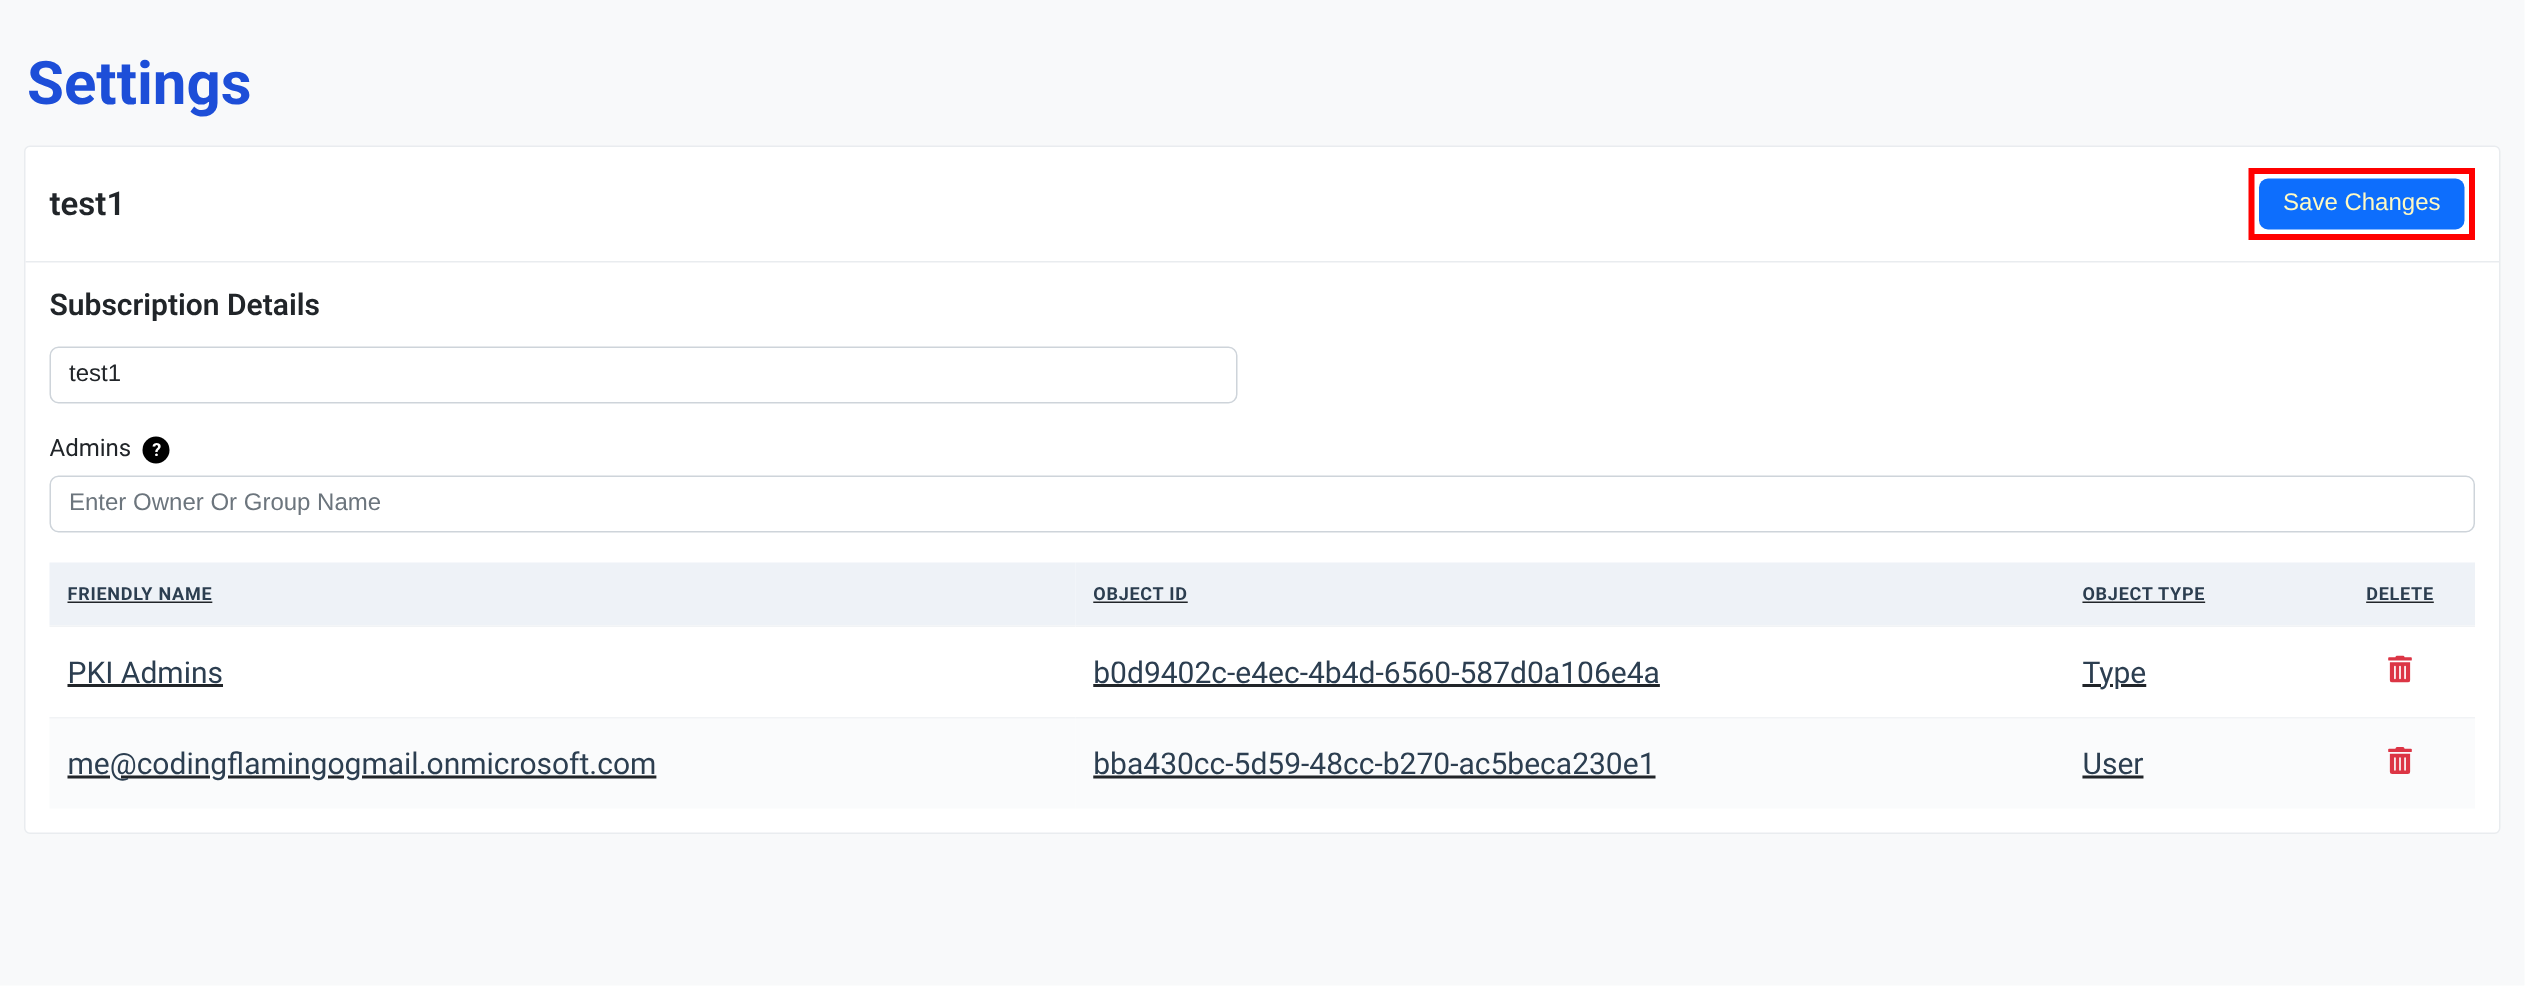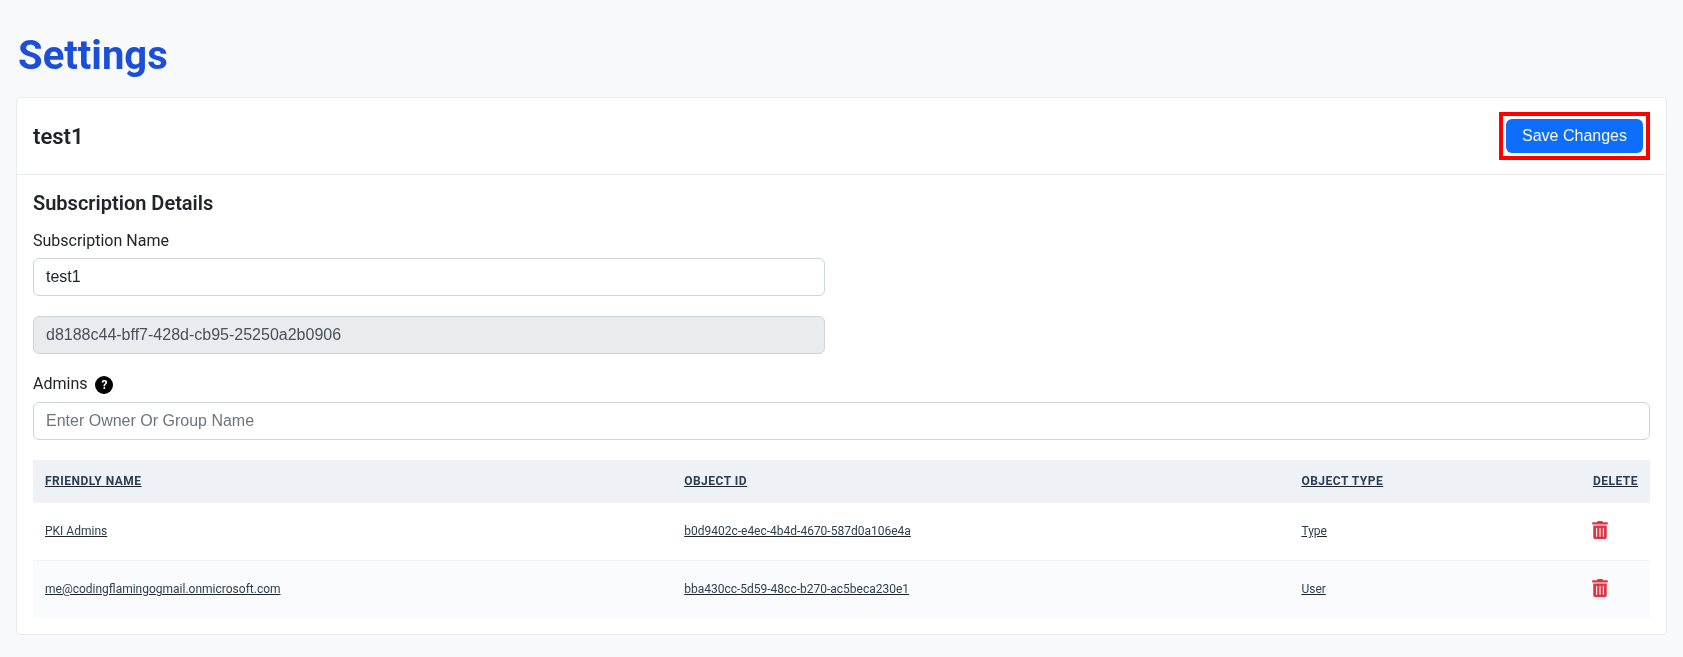--- a/index.html
+++ b/index.html
@@ -111,26 +111,26 @@
       text-align: left;
       font-size: 12px;
       font-weight: 700;
       letter-spacing: 0.5px;
       text-transform: uppercase;
       color: #2c3e50;
       background: #eef2f7;
       padding: 14px 12px;
     }
     .table thead th.delete-col {
-      text-align: right;
+      text-align: center;
       width: 100px;
     }
     .table tbody td {
       padding: 18px 12px;
-      font-size: 12px;
+      font-size: 20px;
       color: #2c3e50;
       border-top: 1px solid #f1f3f5;
     }
     .table tbody tr:nth-child(even) td {
       background: #fafbfc;
     }
     .delete-cell {
       text-align: center;
     }
     .trash-icon {
@@ -150,26 +150,24 @@
     <div class="card-header-title">test1</div>
     <div class="save-btn-wrap">
       <button class="save-btn">Save Changes</button>
     </div>
   </div>
 
   <div class="card-body">
     <h2 class="section-title">Subscription Details</h2>
 
     <div class="form-group">
-      <label class="form-label">Subscription Name</label>
       <input type="text" class="form-control half" value="test1" style="">
     </div>
 
     <div class="form-group">
-      <input type="text" class="form-control half" readonly="" value="d8188c44-bff7-428d-cb95-25250a2b0906" style="">
     </div>
 
     <div class="form-group">
       <label class="form-label">
         <span>Admins</span>
         <span class="help-icon">?</span>
       </label>
       <input type="text" class="form-control" placeholder="Enter Owner Or Group Name" style="">
     </div>
 
@@ -178,21 +176,21 @@
         <tr>
           <th>Friendly Name</th>
           <th>Object ID</th>
           <th>Object Type</th>
           <th class="delete-col">Delete</th>
         </tr>
       </thead>
       <tbody>
         <tr>
           <td>PKI Admins</td>
-          <td>b0d9402c-e4ec-4b4d-4670-587d0a106e4a</td>
+          <td>b0d9402c-e4ec-4b4d-6560-587d0a106e4a</td>
           <td>Type</td>
           <td class="delete-cell">
             <svg class="trash-icon" viewBox="0 0 448 512" fill="currentColor">
               <path d="M32 464a48 48 0 0048 48h288a48 48 0 0048-48V128H32zm272-256a16 16 0 0132 0v224a16 16 0 01-32 0zm-96 0a16 16 0 0132 0v224a16 16 0 01-32 0zm-96 0a16 16 0 0132 0v224a16 16 0 01-32 0zM432 32H312l-9.4-18.7A24 24 0 00281.1 0H166.8a23.72 23.72 0 00-21.4 13.3L136 32H16A16 16 0 000 48v32a16 16 0 0016 16h416a16 16 0 0016-16V48a16 16 0 00-16-16z"></path>
             </svg>
           </td>
         </tr>
         <tr>
           <td>me@codingflamingogmail.onmicrosoft.com</td>
           <td>bba430cc-5d59-48cc-b270-ac5beca230e1</td>

